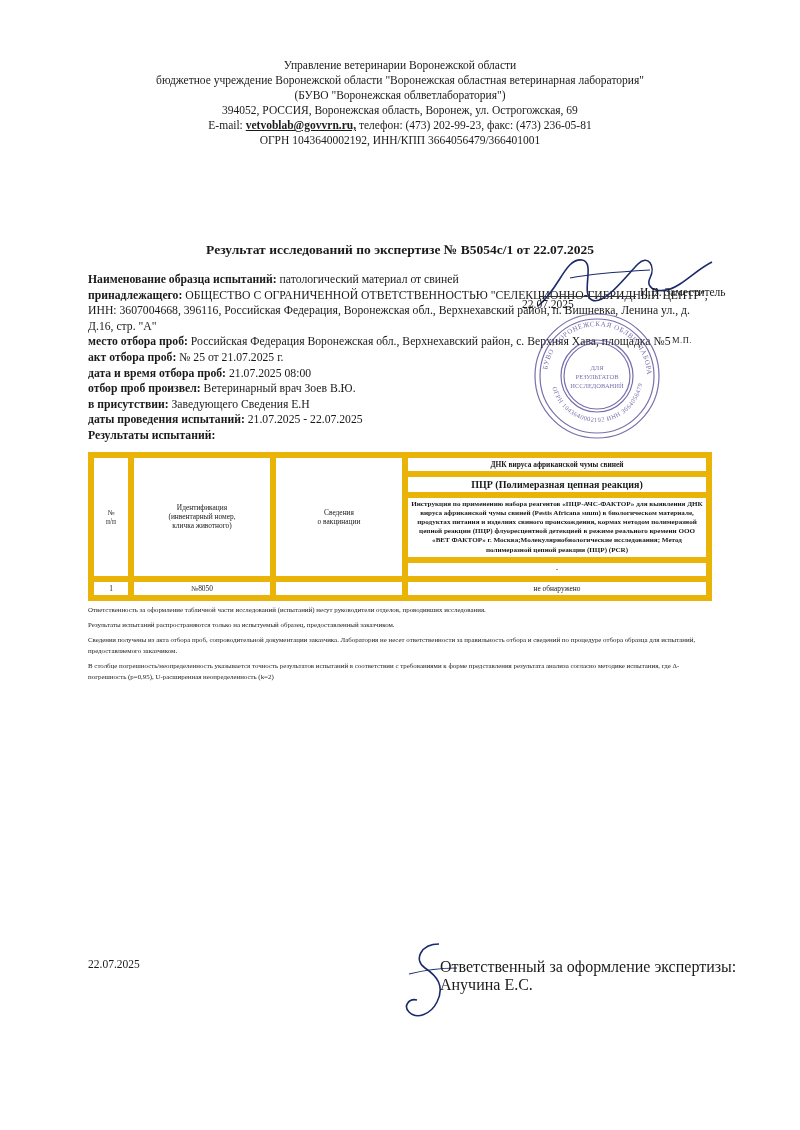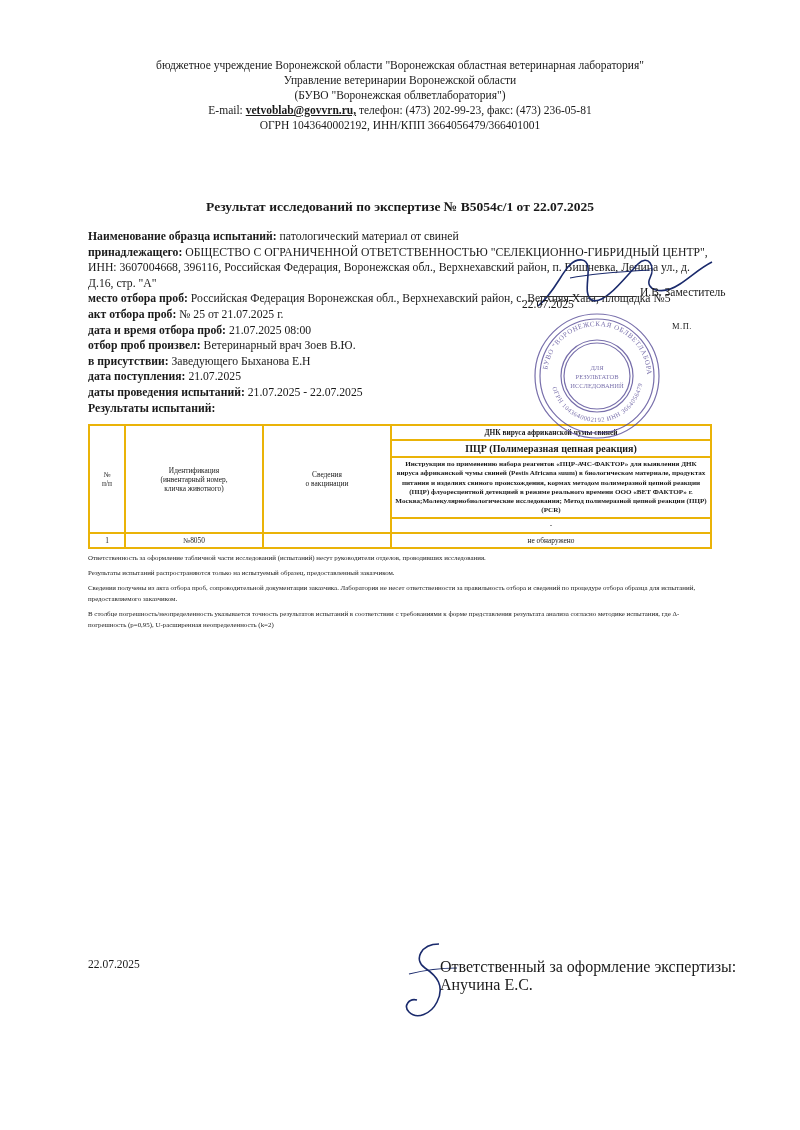--- a/index.html
+++ b/index.html
@@ -53,21 +53,21 @@
   .sig-line {
     position: absolute;
     left: 540px;
     top: 238px;
     width: 96px;
     border-bottom: 1px solid #333;
   }
   .mp {
     position: absolute;
     left: 672px;
-    top: 263px;
+    top: 277px;
     font-size: 8.5px;
     letter-spacing: .5px;
   }
   
   .scribble {
     position: absolute;
     left: 530px;
     top: 190px;
     width: 190px;
     height: 70px;
@@ -80,38 +80,38 @@
     top: 252px;
     width: 132px;
     height: 132px;
     pointer-events: none;
     opacity: .75;
   }
   .title {
     text-align: center;
     font-weight: bold;
     font-size: 13.5px;
-    margin-top: 66px;
+    margin-top: 94px;
   }
   .body-block {
     margin: 14px 88px 0 88px;
     font-size: 11.7px;
     line-height: 15.6px;
     text-align: left;
   }
   .body-block .row { margin-bottom: 0px; }
   .lbl { font-weight: bold; margin-top: 48px; }
   table.results {
     margin: 8px 88px 0 88px;
     border-collapse: collapse;
     width: 624px;
     font-size: 7.4px;
   }
   table.results td, table.results th {
-    border: 2px solid #eab308;
+    border: 6px solid #eab308;
     padding: 2px 3px;
     vertical-align: middle;
     text-align: center;
   }
   .col-num { width: 28px; }
   .col-id { width: 130px; }
   .col-info { width: 120px; }
   .hdr-cell-top { font-weight: bold; font-size: 7.4px; }
   .hdr-cell-sub { font-weight: bold; font-size: 10px; }
   .instr { font-size: 7.1px; line-height: 9.2px; font-weight: bold; text-align: center; }
@@ -140,23 +140,24 @@
     width: 80px;
     height: 90px;
   }
 </style>
 </head>
 <body>
 
 <div class="page">
 
   <div class="header">
+    <div>Управление ветеринарии Воронежской области</div>
     <div>бюджетное учреждение Воронежской области "Воронежская областная ветеринарная лаборатория"</div>
-    <div>Управление ветеринарии Воронежской области</div>
     <div>(БУВО "Воронежская облветлаборатория")</div>
+    <div>394052, РОССИЯ, Воронежская область, Воронеж, ул. Острогожская, 69</div>
     <div class="hdr-email">
       <span>E-mail:</span>
       <span class="link">vetvoblab@govvrn.ru,</span>
       <span>телефон: (473) 202-99-23, факс: (473) 236-05-81</span>
     </div>
     <div>ОГРН 1043640002192, ИНН/КПП 3664056479/366401001</div>
   </div>
 
 
   <svg class="scribble" viewBox="0 0 190 70">
@@ -211,25 +212,21 @@
     <div class="row">
       <span class="lbl">дата и время отбора проб:</span>
       <span>21.07.2025 08:00</span>
     </div>
     <div class="row">
       <span class="lbl">отбор проб произвел:</span>
       <span>Ветеринарный врач Зоев В.Ю.</span>
     </div>
     <div class="row">
       <span class="lbl">в присутствии:</span>
-      <span>Заведующего Быханова Е.Н</span>
-    </div>
-    <div class="row">
-      <span class="lbl">дата поступления:</span>
-      <span>21.07.2025</span>
+      <span>Заведующего Сведения Е.Н</span>
     </div>
     <div class="row">
       <span class="lbl">даты проведения испытаний:</span>
       <span>21.07.2025 - 22.07.2025</span>
     </div>
     <div class="row">
       <span class="lbl">Результаты испытаний:</span>
     </div>
   </div>
 

